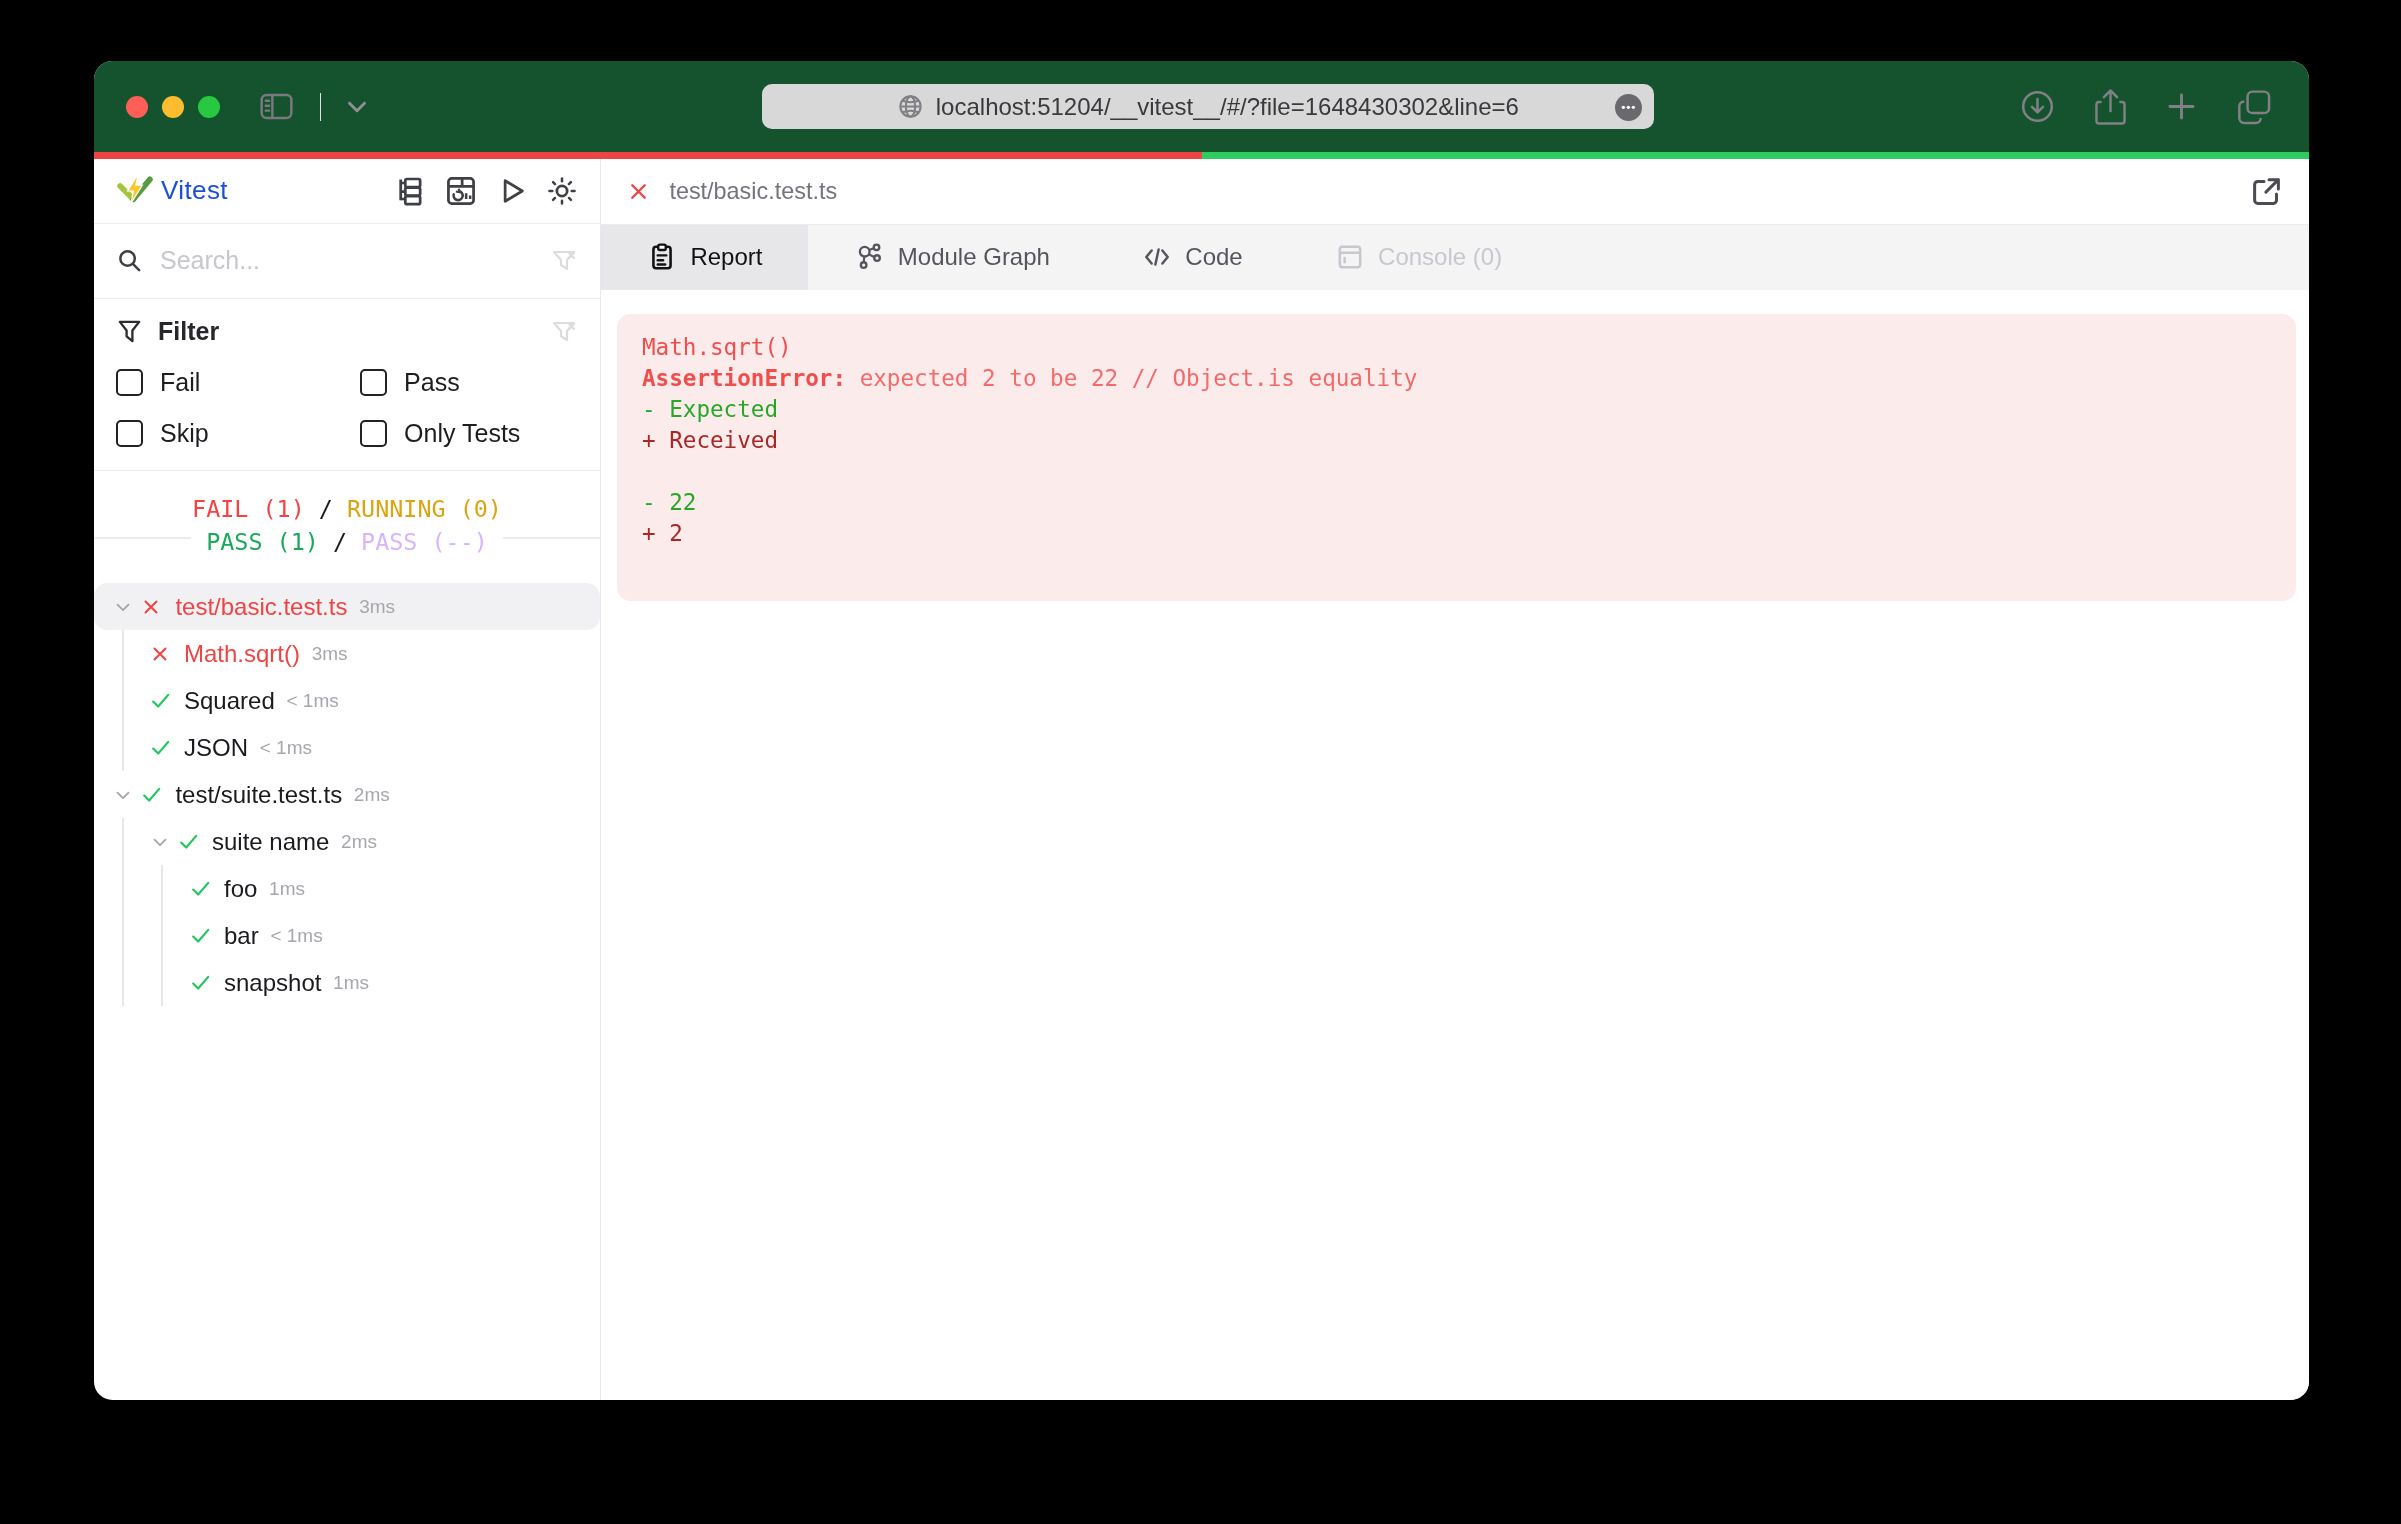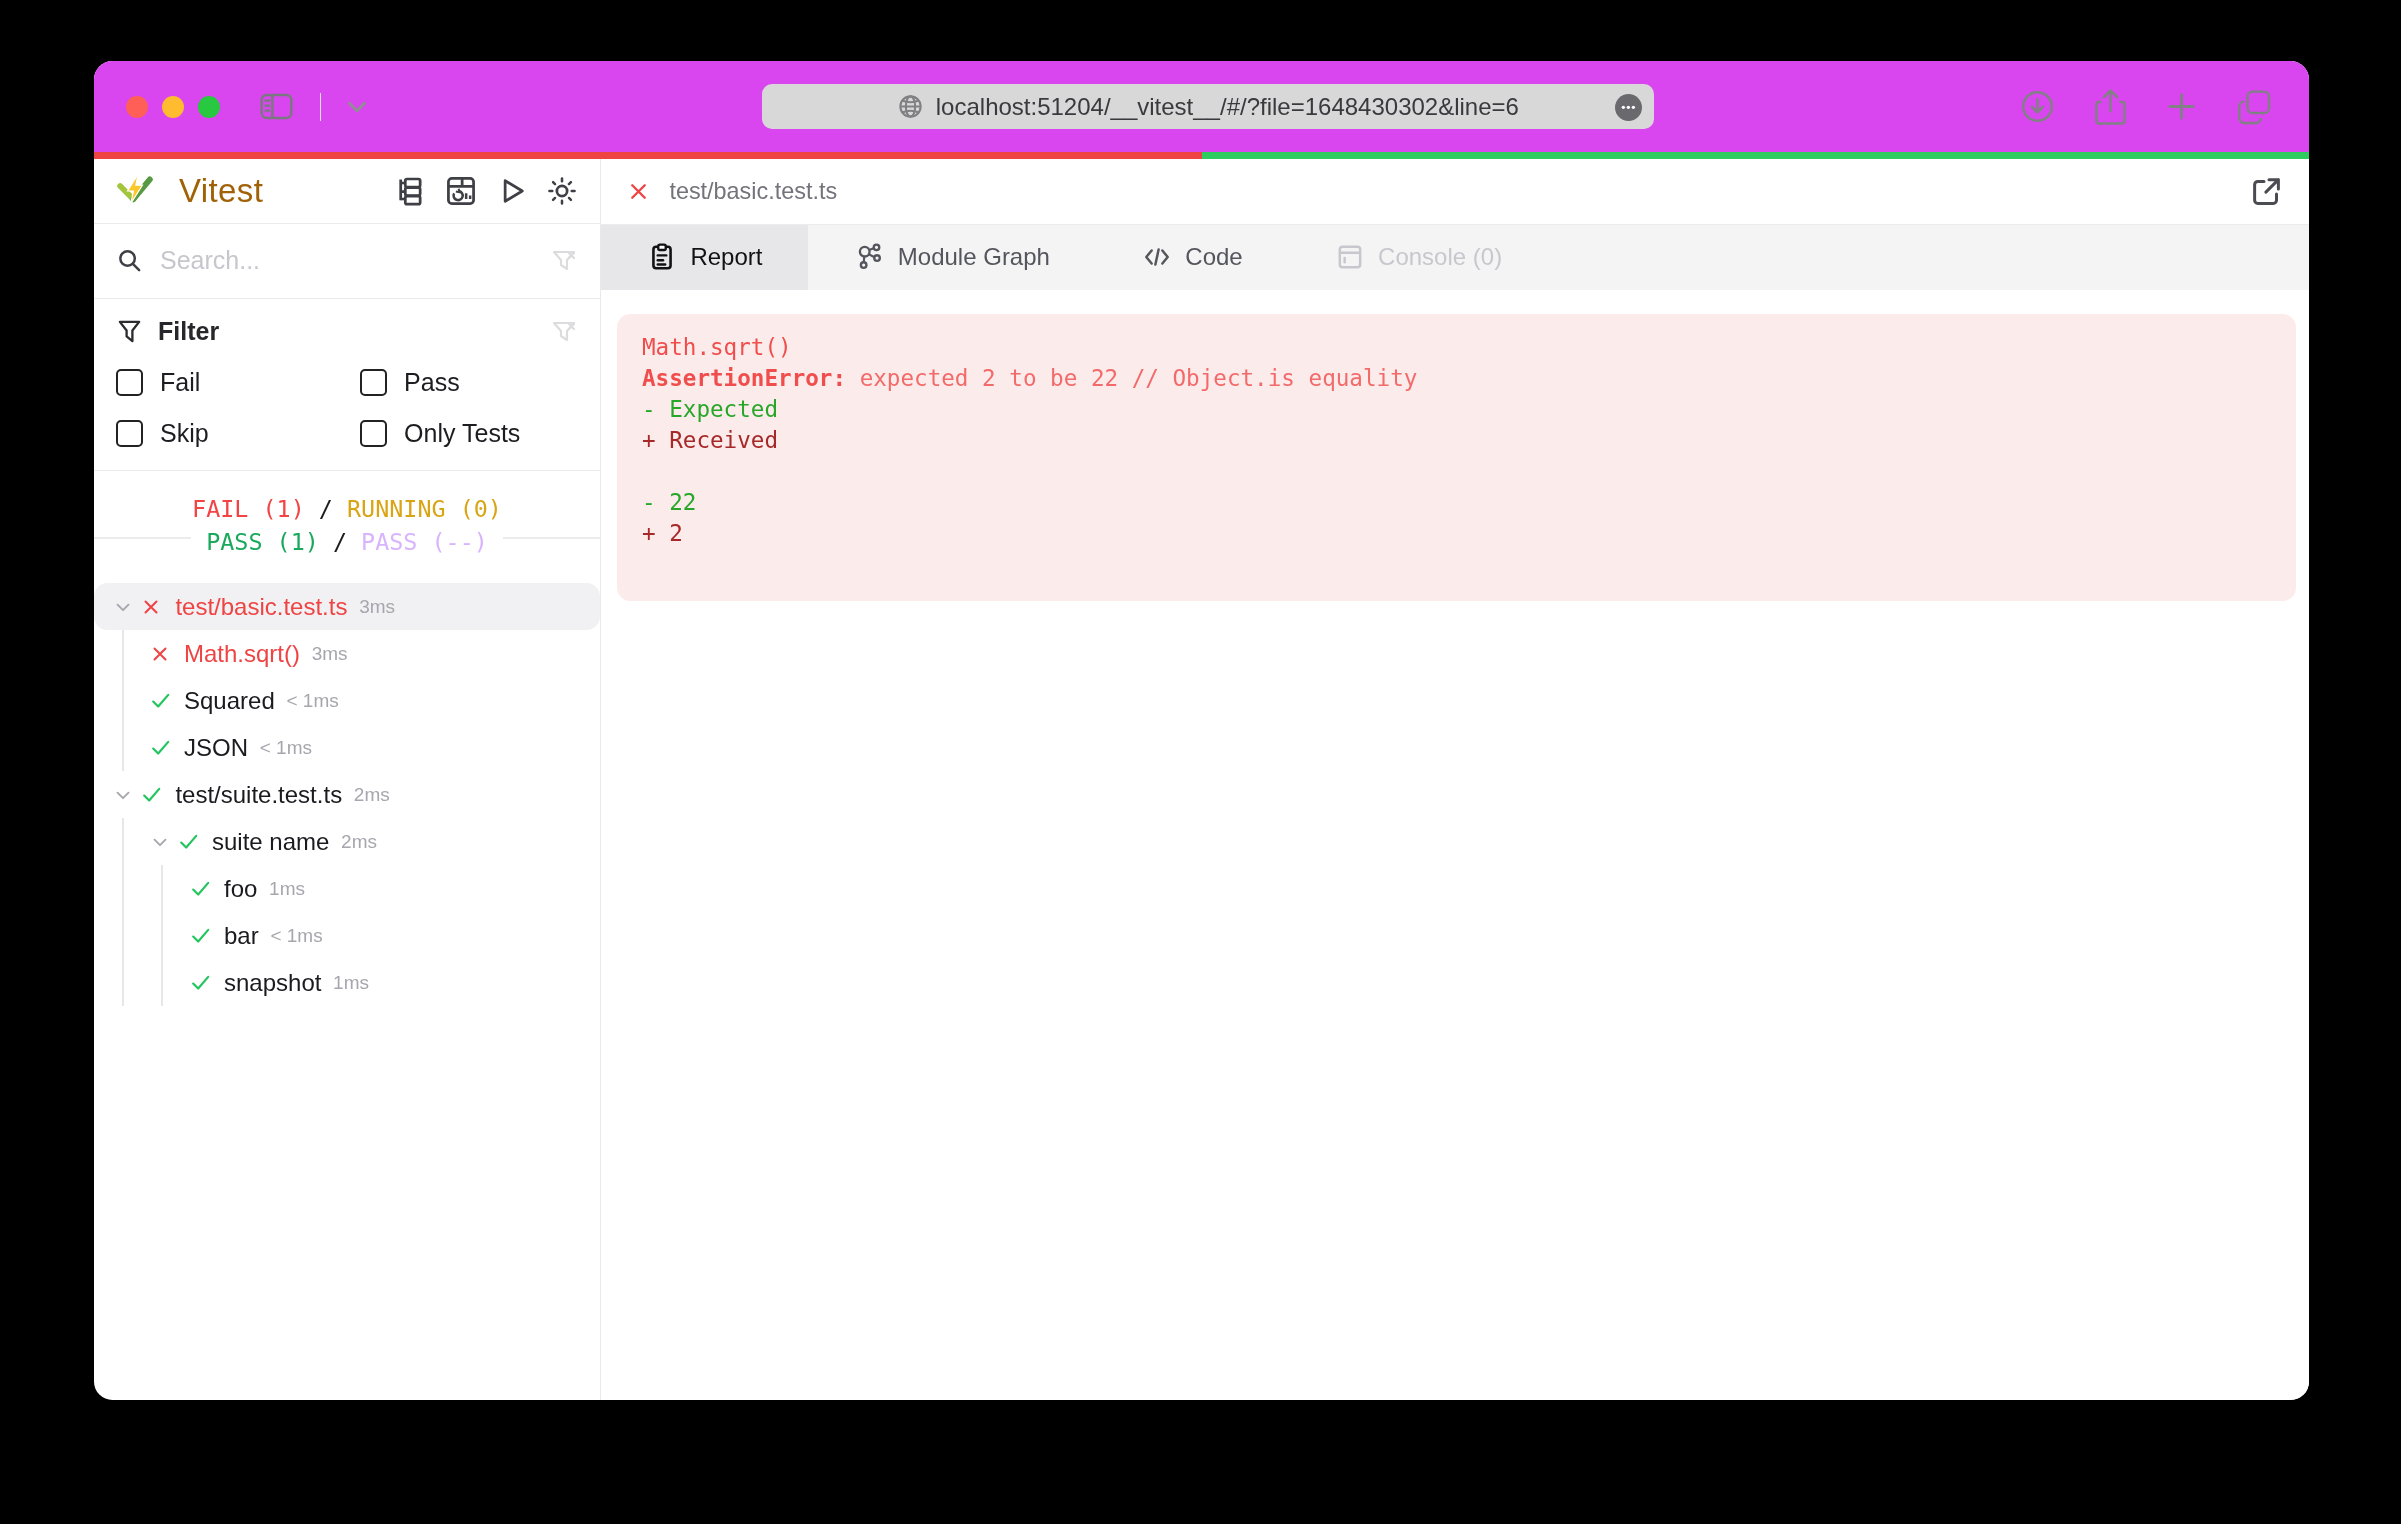--- a/index.html
+++ b/index.html
@@ -1,20 +1,20 @@
 <!DOCTYPE html>
 <html style="font-size:13.4px"><head>
 <meta charset="utf-8">
 <style>
   html,body{margin:0;padding:0;background:#000;}
   body{width:2401px;height:1524px;position:relative;font-family:"Liberation Sans",sans-serif;-webkit-font-smoothing:antialiased;}
   .window{position:absolute;left:94px;top:61px;width:2215px;height:1339px;background:#fff;border-radius:18.4px;overflow:hidden;display:flex;flex-direction:column;}
 
   
-  .chrome{height:91px;display:flex;align-items:center;position:relative;background:#d946ef;flex:0 0 auto;}
+  .chrome{height:91px;display:flex;align-items:center;position:relative;background:#14532d;flex:0 0 auto;}
   .traffic{display:flex;gap:14px;margin-left:32px;}
   .light{width:22px;height:22px;border-radius:50%;}
   .toggle-wrap{display:flex;align-items:center;margin-left:40px;gap:11.7px;}
   .chrome-div{width:1.7px;height:28px;background:#e3e3e5;margin-left:15px;}
   .chev-btn{margin-left:13.4px;display:flex;}
   .urlbar{position:absolute;left:668px;top:23.4px;width:892px;height:45px;background:#d8d8d8;border-radius:10px;display:flex;align-items:center;justify-content:center;}
   .url-text{font-size:24px;color:#3a3a3e;margin-left:11.7px;}
   .more-btn{position:absolute;right:11.7px;top:9.2px;width:27px;height:27px;border-radius:50%;background:#69696e;color:#fff;display:flex;align-items:center;justify-content:center;}
   .more-btn svg{display:block}
   .chrome-right{position:absolute;right:35px;top:0;height:91px;display:flex;align-items:center;gap:38px;}
@@ -25,21 +25,21 @@
   .progress .p-pass{height:100%;flex:1;}
 
   
   .app{flex:1;display:flex;min-height:0;}
   .sidebar{width:506px;flex:0 0 auto;border-right:1.7px solid #e9e9eb;display:flex;flex-direction:column;}
   .main{flex:1;display:flex;flex-direction:column;min-width:0;}
 
   
   .side-header{height:64px;flex:0 0 auto;display:flex;align-items:center;padding:0 22px;border-bottom:1.7px solid #ececee;}
   .logo{width:38px;height:38px;}
-  .app-title{font-size:33px;font-weight:500;color:#a16207;margin-left:25px;letter-spacing:0.4px;}
+  .app-title{font-size:26px;font-weight:500;color:#1d4ed8;margin-left:7px;letter-spacing:0.4px;}
   .side-tools{margin-left:auto;display:flex;align-items:center;gap:18.4px;}
   .tool-btn{display:flex;align-items:center;justify-content:center;}
 
   
   .search-row{height:74px;flex:0 0 auto;display:flex;align-items:center;padding:0 22px;border-bottom:1.7px solid #ececee;}
   .search-input{border:none;outline:none;flex:1;margin-left:15px;font-size:25px;color:#3c3c43;font-family:"Liberation Sans",sans-serif;background:transparent;}
   .search-input::placeholder{color:#c6c6cc;}
 
   
   .filter-sec{flex:0 0 auto;padding:18.4px 22px 22px;border-bottom:1.7px solid #ececee;}

